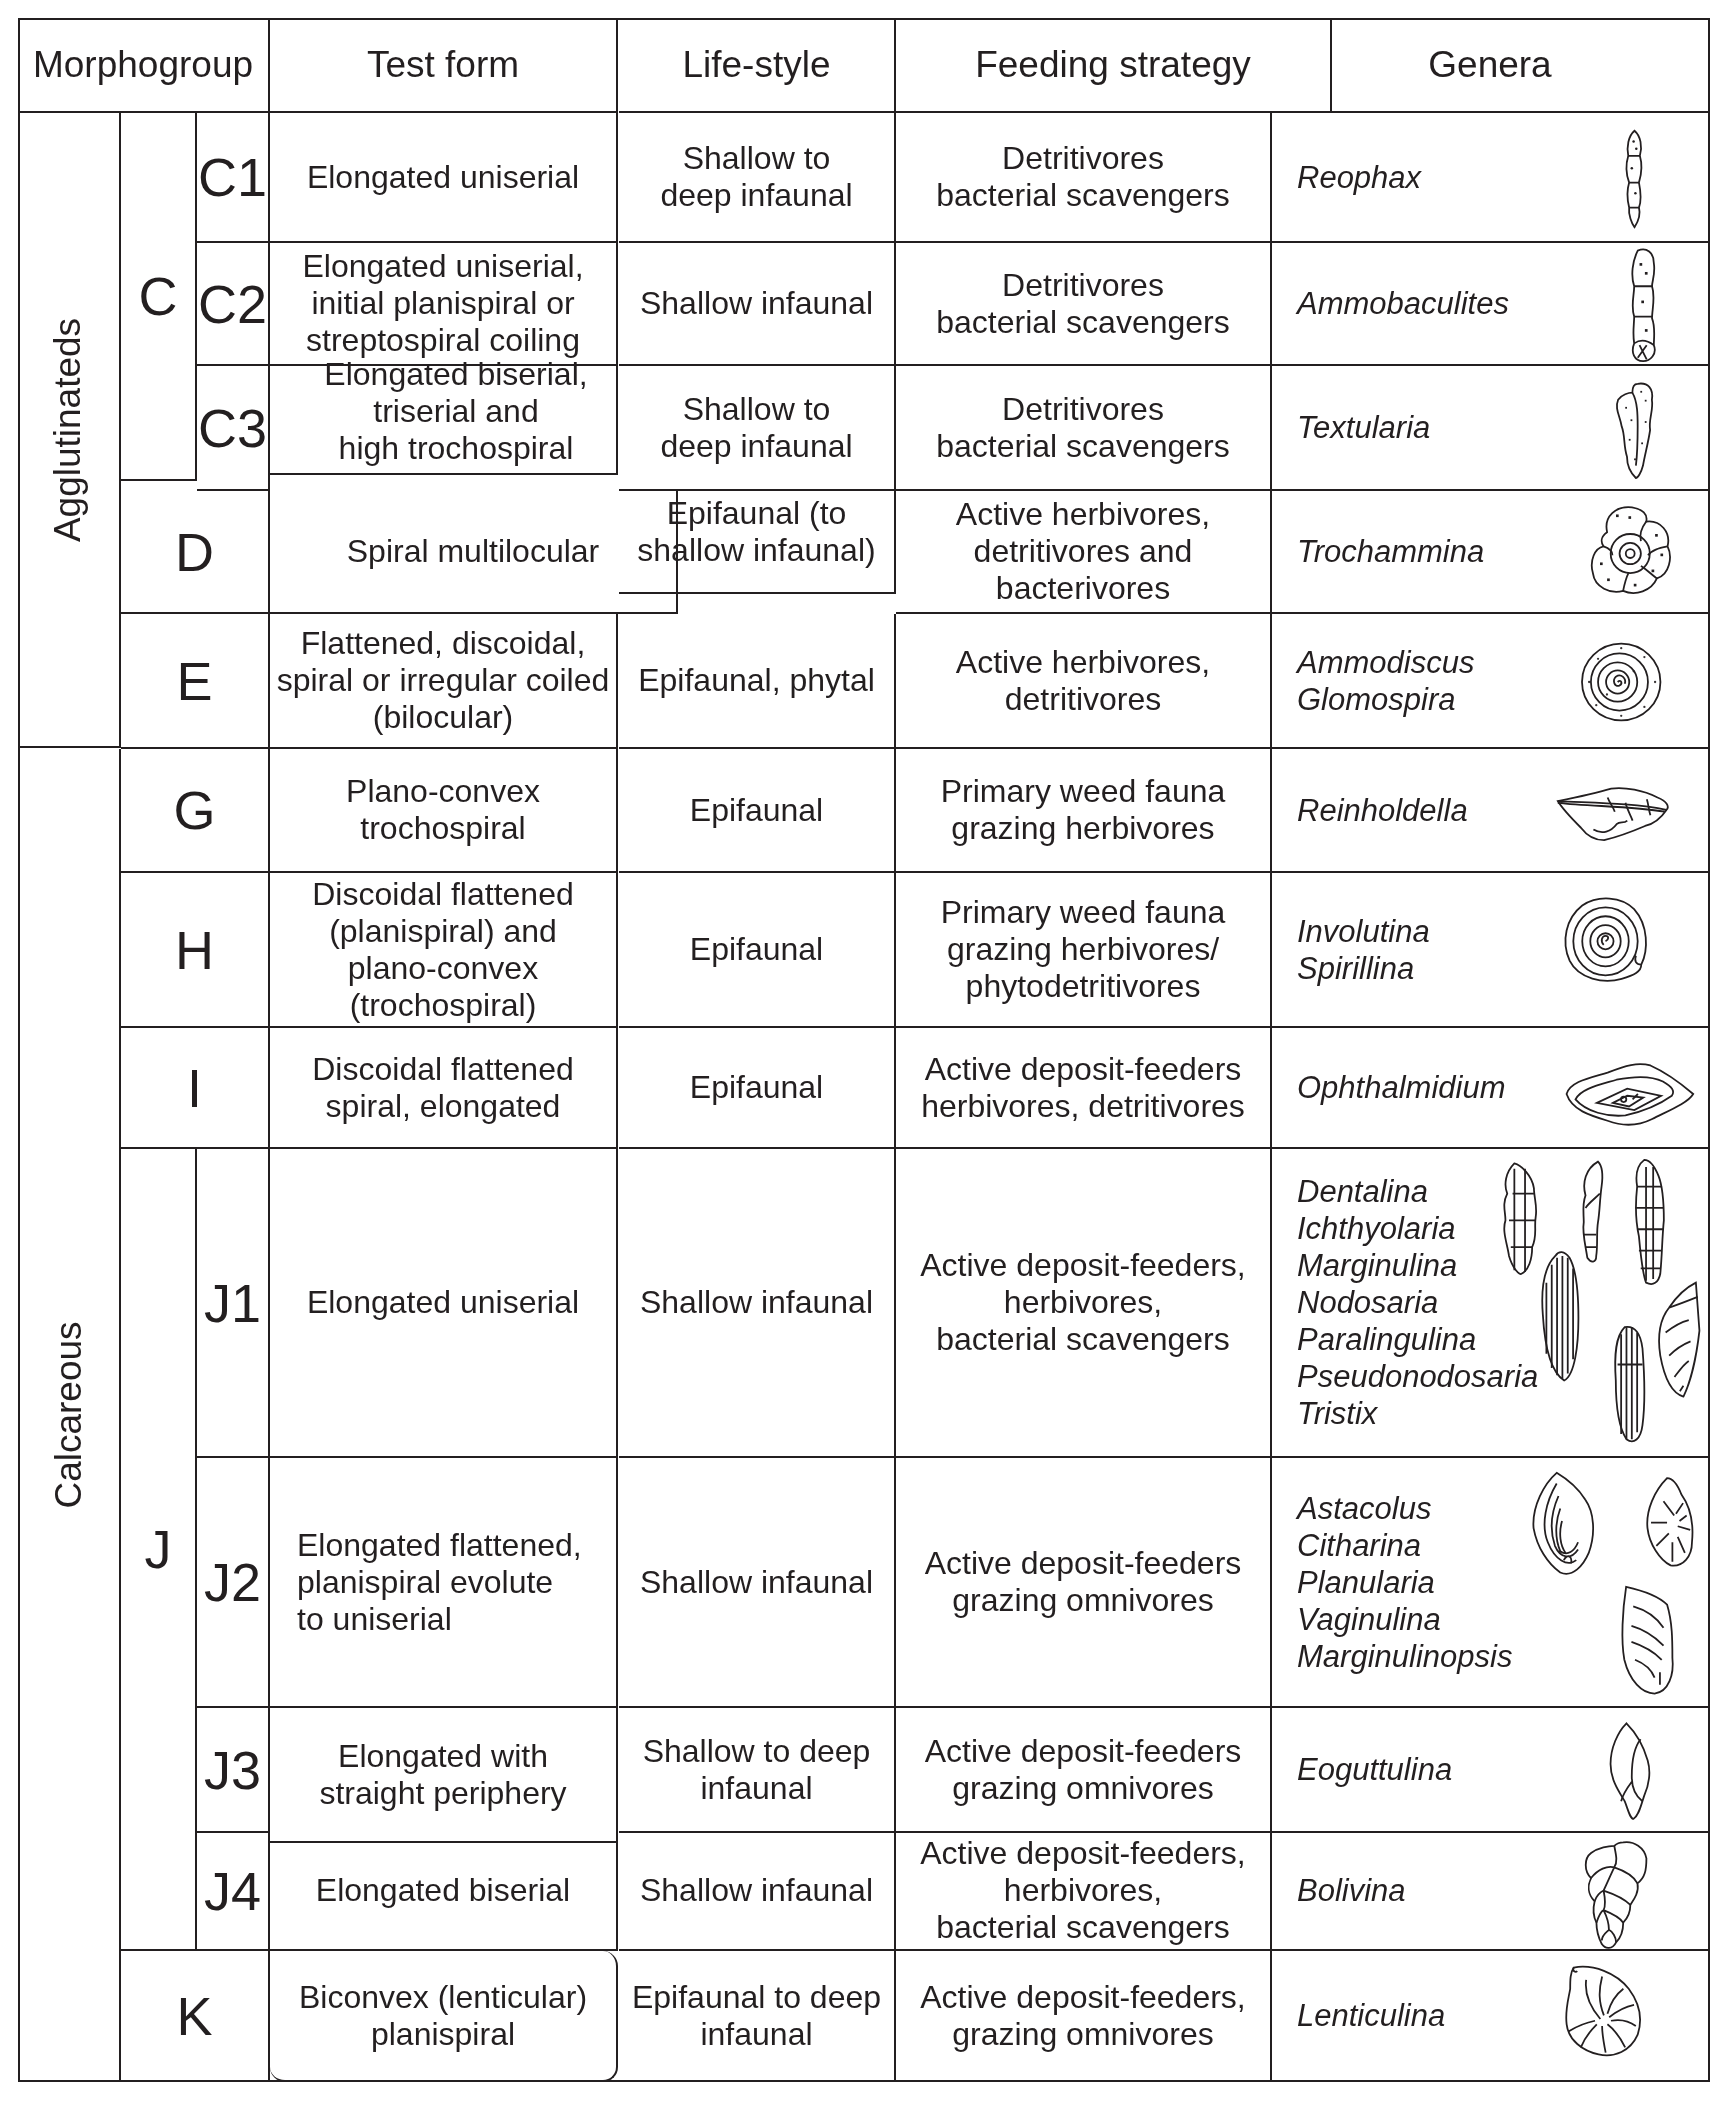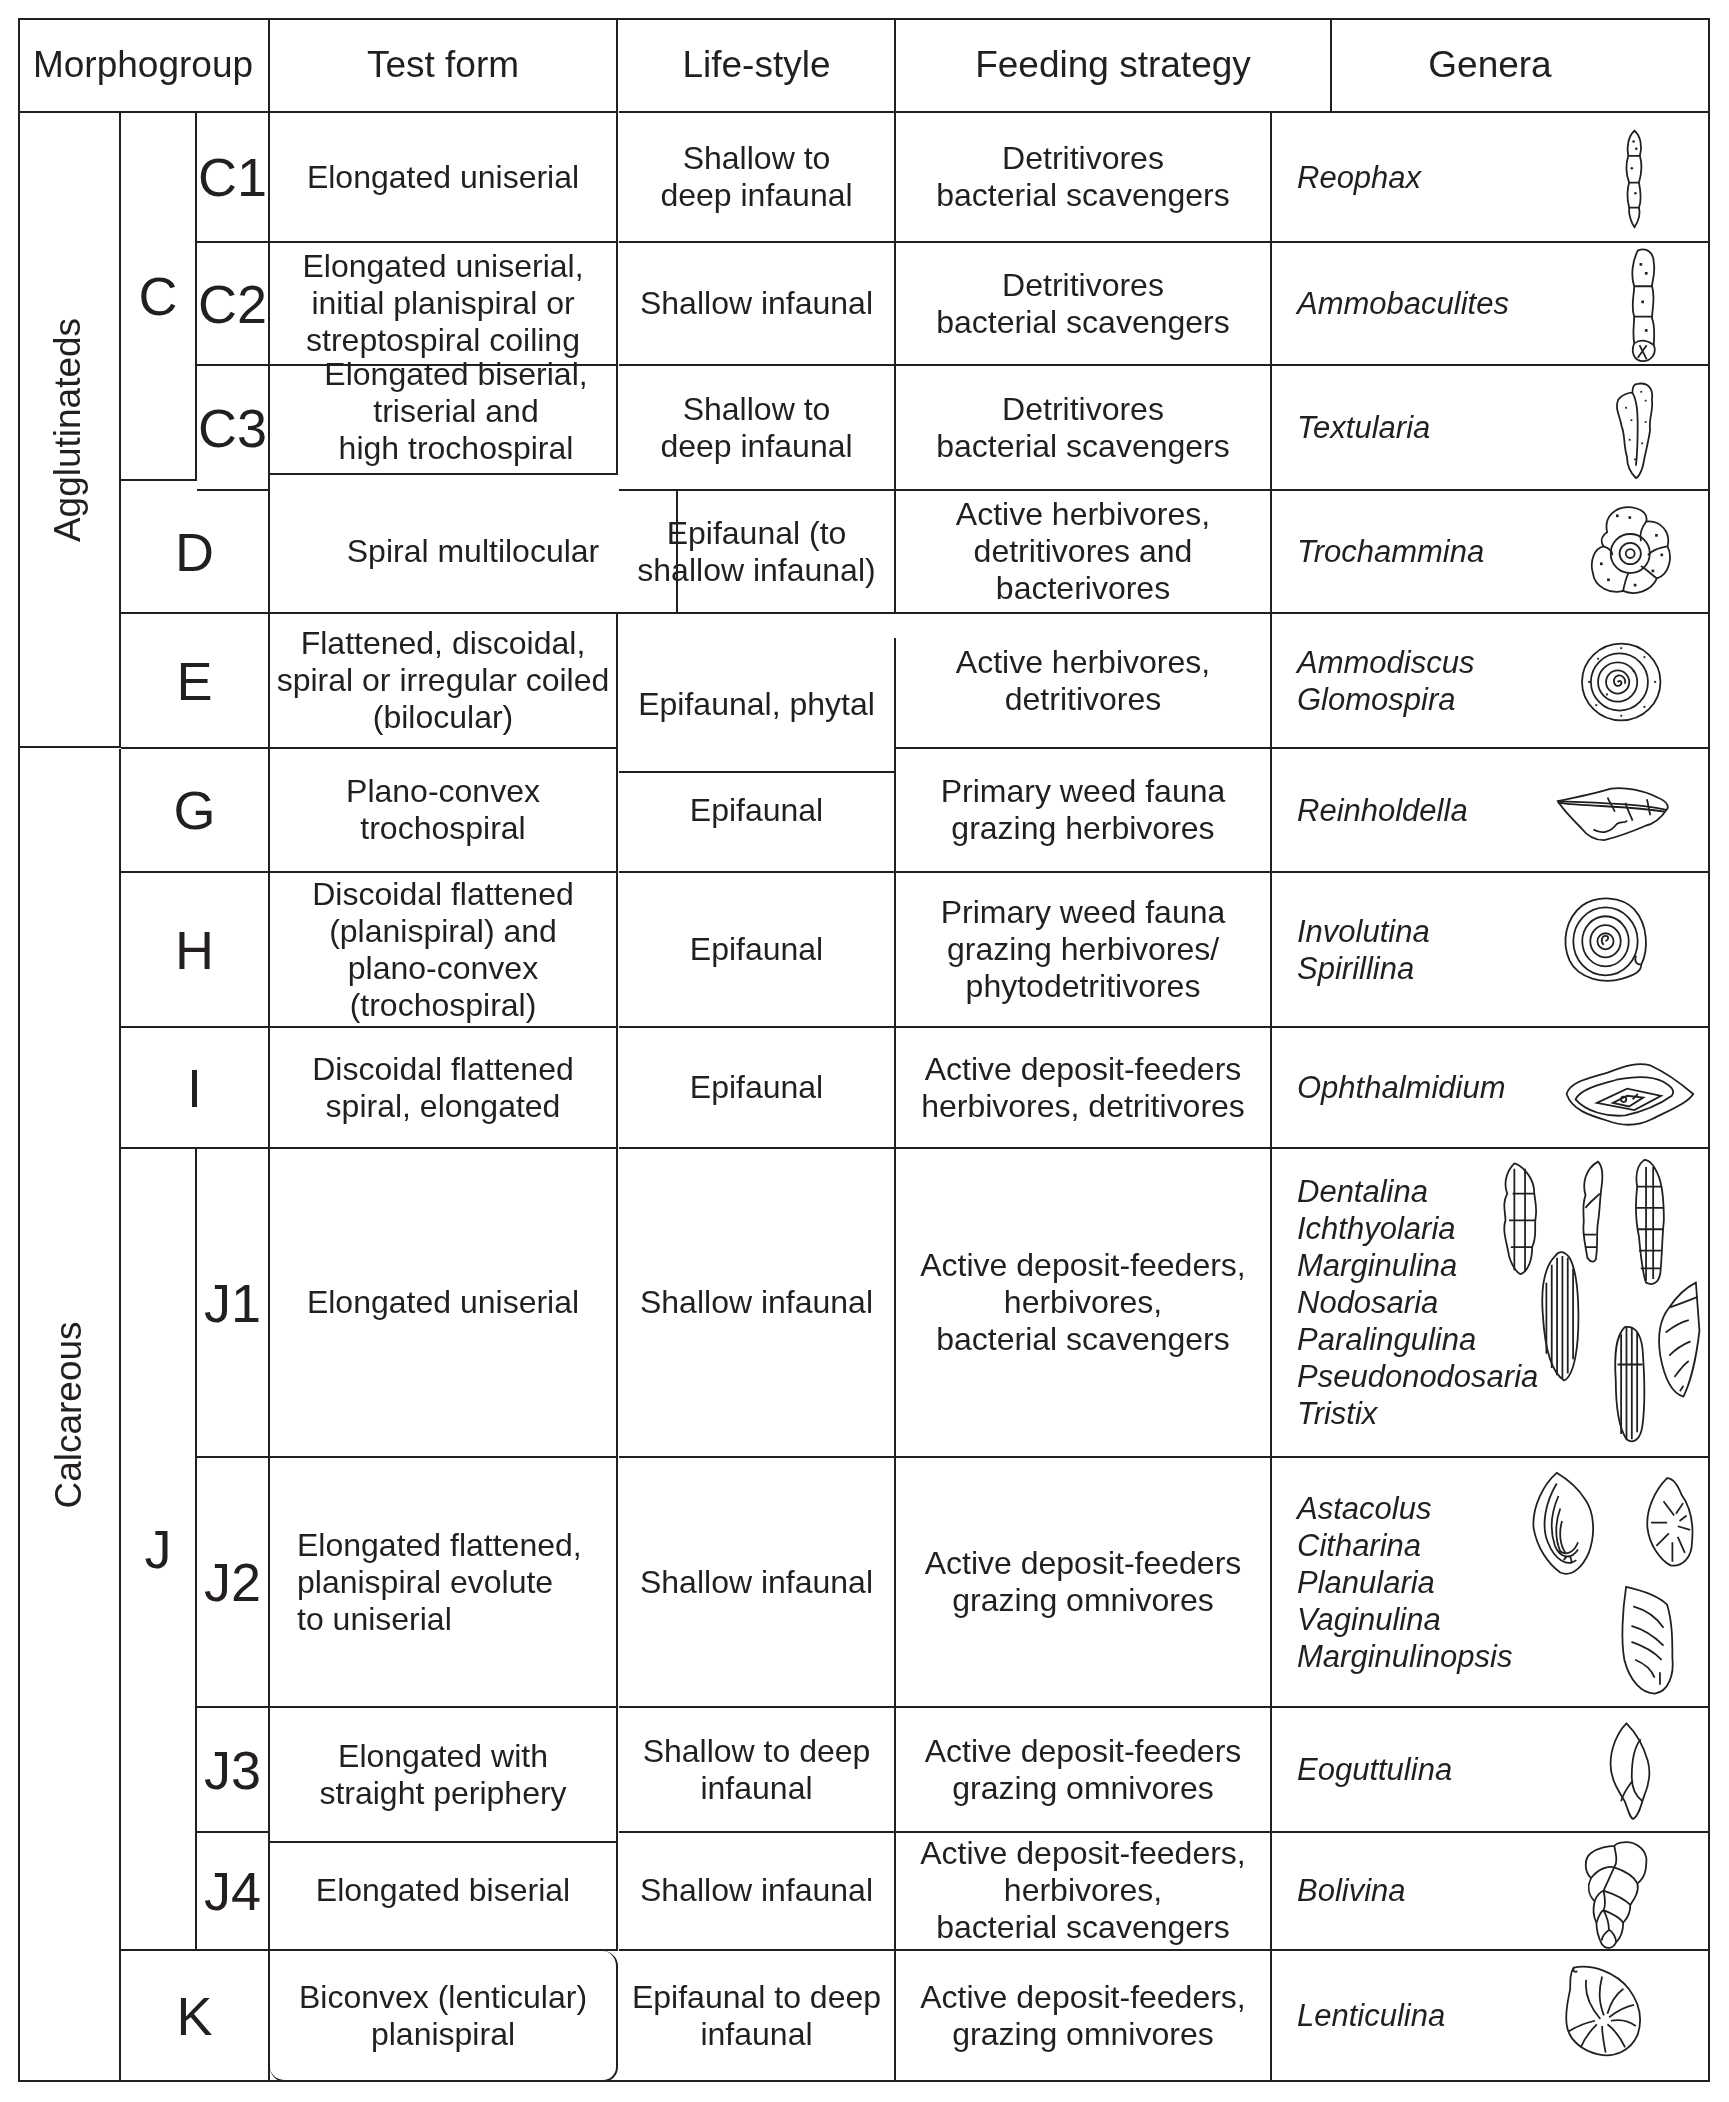--- a/index.html
+++ b/index.html
@@ -116,21 +116,21 @@
           <rect x="22" y="44" width="2" height="2"></rect>
           <rect x="38" y="46" width="2" height="2"></rect>
           <rect x="20" y="66" width="2" height="2"></rect>
           <rect x="34" y="70" width="2" height="2"></rect>
           <rect x="26" y="88" width="2" height="2"></rect>
         </g>
       </svg>
   </div>
 
   <div class="cell txt" style="left:252px;top:473px;width:408px;height:123px;">Spiral multilocular</div>
-  <div class="cell txt" style="left:601px;top:473px;width:277px;height:123px;">Epifaunal (to
+  <div class="cell txt" style="left:601px;top:453px;width:277px;height:123px;">Epifaunal (to
 shallow infaunal)</div>
   <div class="cell txt" style="left:878px;top:473px;width:376px;height:123px;">Active herbivores,
 detritivores and
 bacterivores</div>
   <div class="cell gen" style="left:1254px;top:473px;width:438px;height:123px;">
     <span class="names">Trochammina</span>
     <svg style="left:317px;top:10.7px" width="86" height="96" viewBox="0 0 96 108">
         <g fill="none" stroke="#231f20" stroke-width="2">
           <path d="M20 34 C16 16 30 4 48 6 C60 8 66 14 64 22 C80 20 92 34 88 50 C94 62 90 82 76 86 C70 100 52 106 38 100 C24 104 6 96 4 80 C0 66 6 52 16 50 C12 44 14 38 20 34Z"></path>
           <circle cx="46" cy="58" r="22"></circle>
@@ -147,21 +147,21 @@
           <rect x="50" y="92" width="3" height="3"></rect>
           <rect x="20" y="86" width="3" height="3"></rect>
           <rect x="12" y="68" width="3" height="3"></rect>
         </g>
       </svg>
   </div>
 
   <div class="cell txt" style="left:252px;top:596px;width:348px;height:135px;">Flattened, discoidal,
 spiral or irregular coiled
 (bilocular)</div>
-  <div class="cell txt" style="left:601px;top:596px;width:277px;height:135px;margin-top:24px;">Epifaunal, phytal</div>
+  <div class="cell txt" style="left:601px;top:596px;width:277px;height:135px;">Epifaunal, phytal</div>
   <div class="cell txt" style="left:878px;top:596px;width:376px;height:135px;">Active herbivores,
 detritivores</div>
   <div class="cell gen" style="left:1254px;top:596px;width:438px;height:135px;">
     <span class="names">Ammodiscus
 Glomospira</span>
     <svg style="left:308px;top:27px" width="86" height="82" viewBox="0 0 96 92">
         <g fill="none" stroke="#231f20" stroke-width="2">
           <ellipse cx="46" cy="46" rx="44" ry="43"></ellipse>
           <ellipse cx="44" cy="46" rx="32" ry="32"></ellipse>
           <ellipse cx="42" cy="46" rx="22" ry="22"></ellipse>

